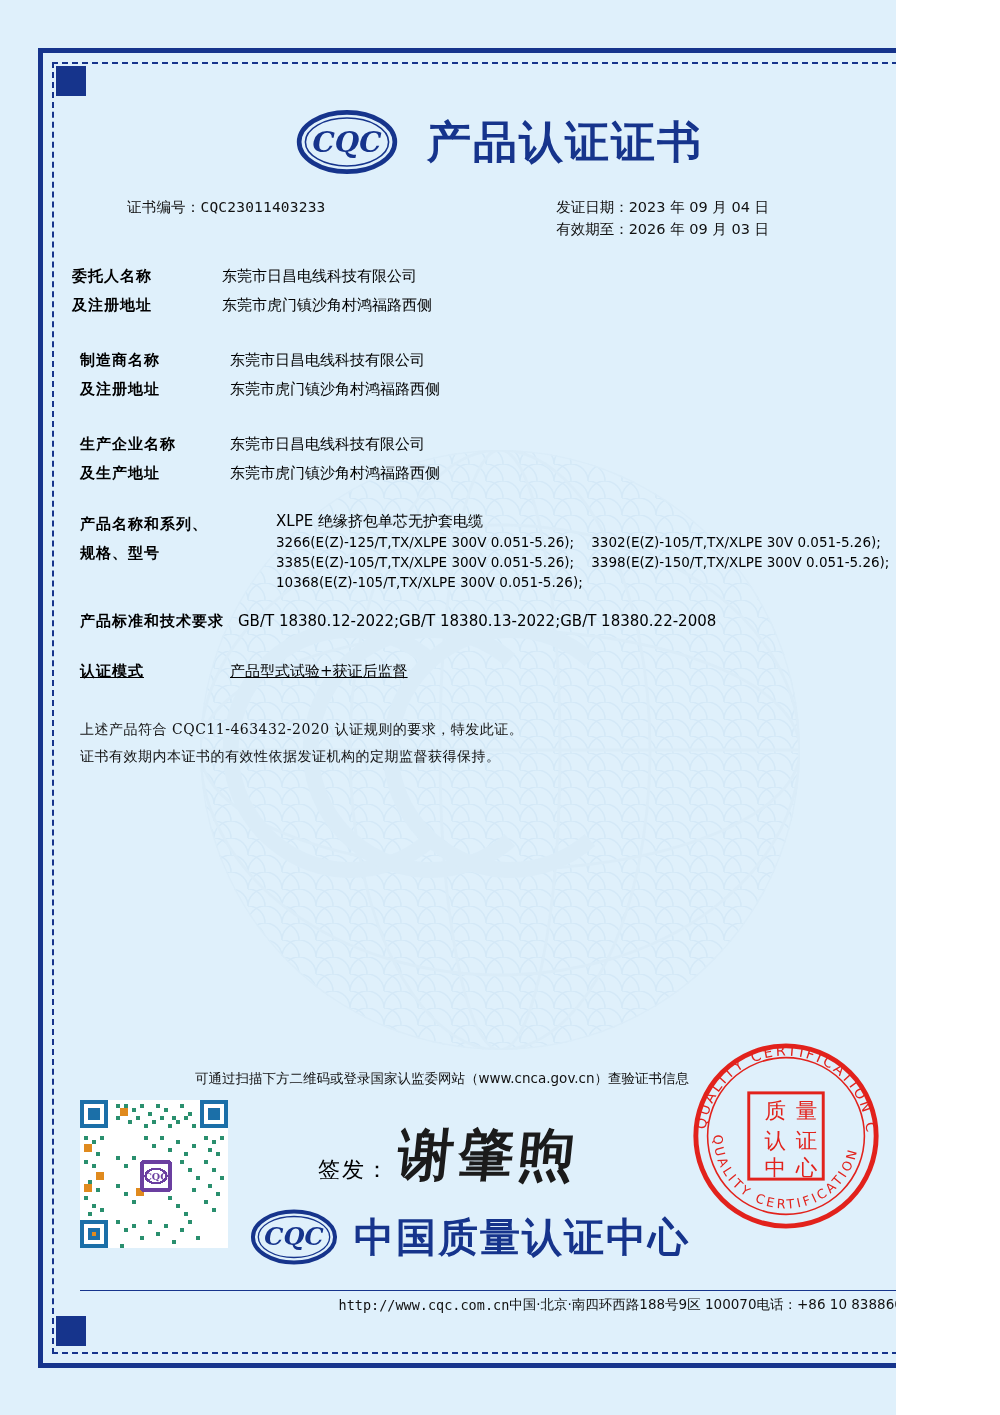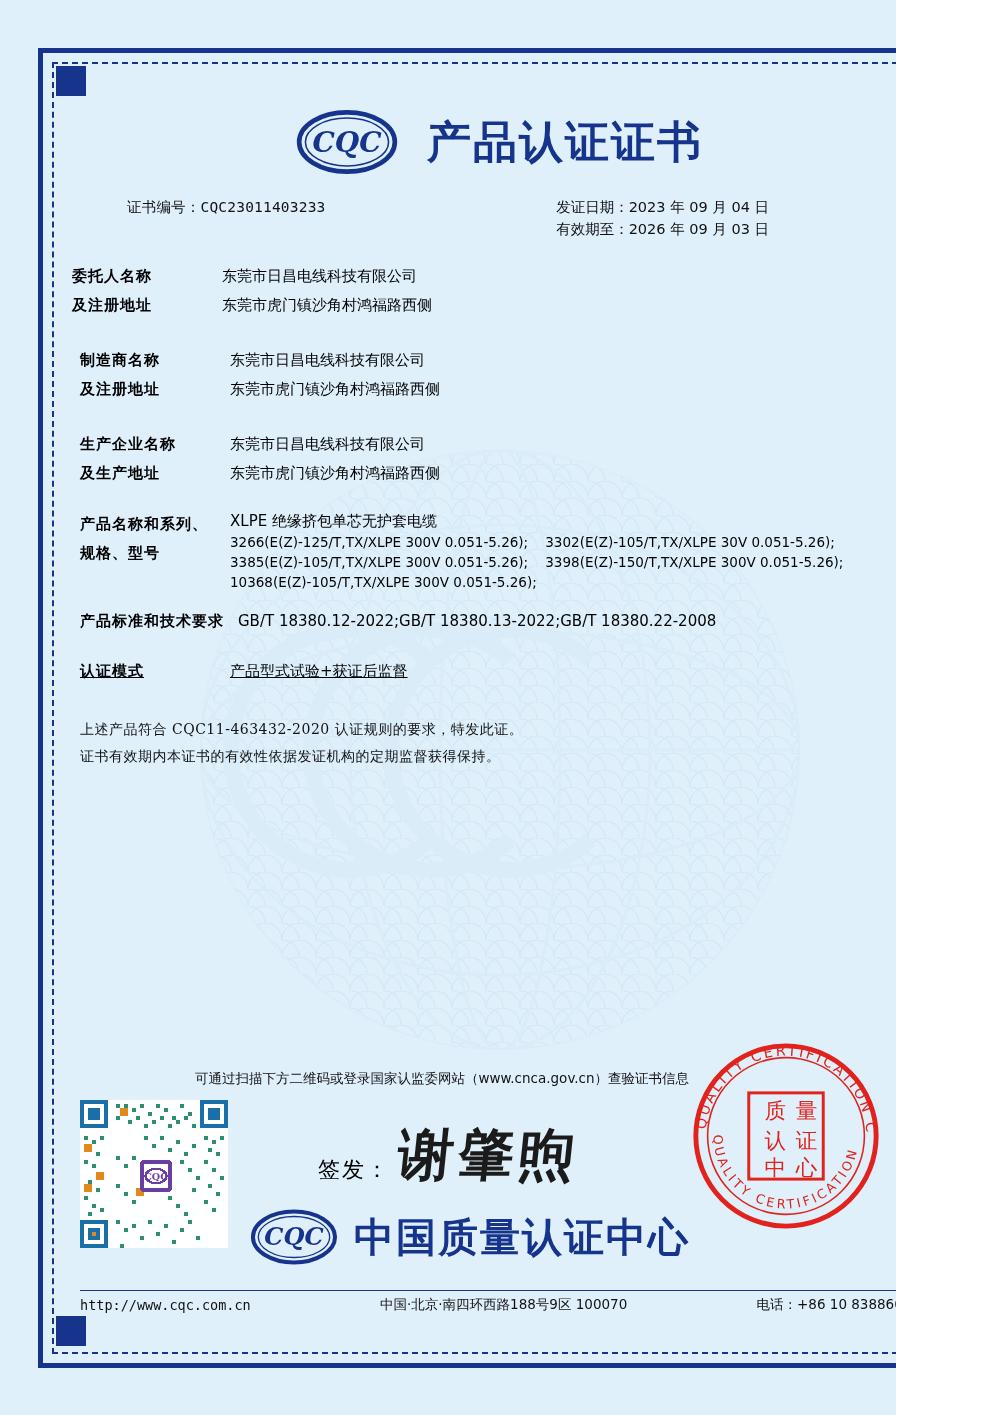--- a/index.html
+++ b/index.html
@@ -238,21 +238,21 @@
     width: 840px;
     height: 0;
     border-top: 1px solid #16348c;
   }
   .footer {
     position: absolute;
     left: 80px;
     top: 1296px;
     width: 840px;
     display: flex;
-    justify-content: space-between;
+    justify-content: flex-end;
     align-items: center;
     font-family: "DejaVu Sans Mono", monospace;
     font-size: 13.5px;
     color: #111;
   }
   .footer .addr { font-family: "DejaVu Sans", sans-serif; }
   .footer .tel  { font-family: "DejaVu Sans", sans-serif; }
 </style>
 </head>
 <body>
@@ -333,21 +333,21 @@
     <div class="label-stack">
       <div>生产企业名称</div>
       <div>及生产地址</div>
     </div>
     <div class="value-stack">
       <div>东莞市日昌电线科技有限公司</div>
       <div>东莞市虎门镇沙角村鸿福路西侧</div>
     </div>
   </div>
 
-  <div class="field" style="left:80px; top:510px;">
+  <div class="field" style="left:80px; top:510px;gap:46px;">
     <div class="label-stack">
       <div>产品名称和系列、</div>
       <div>规格、型号</div>
     </div>
     <div>
       <div class="f-value" style="line-height:22px;">XLPE 绝缘挤包单芯无护套电缆</div>
       <div class="f-value mono">3266(E(Z)-125/T,TX/XLPE 300V 0.051-5.26);    3302(E(Z)-105/T,TX/XLPE 30V 0.051-5.26);</div>
       <div class="f-value mono">3385(E(Z)-105/T,TX/XLPE 300V 0.051-5.26);    3398(E(Z)-150/T,TX/XLPE 300V 0.051-5.26);</div>
       <div class="f-value mono">10368(E(Z)-105/T,TX/XLPE 300V 0.051-5.26);</div>
     </div>

